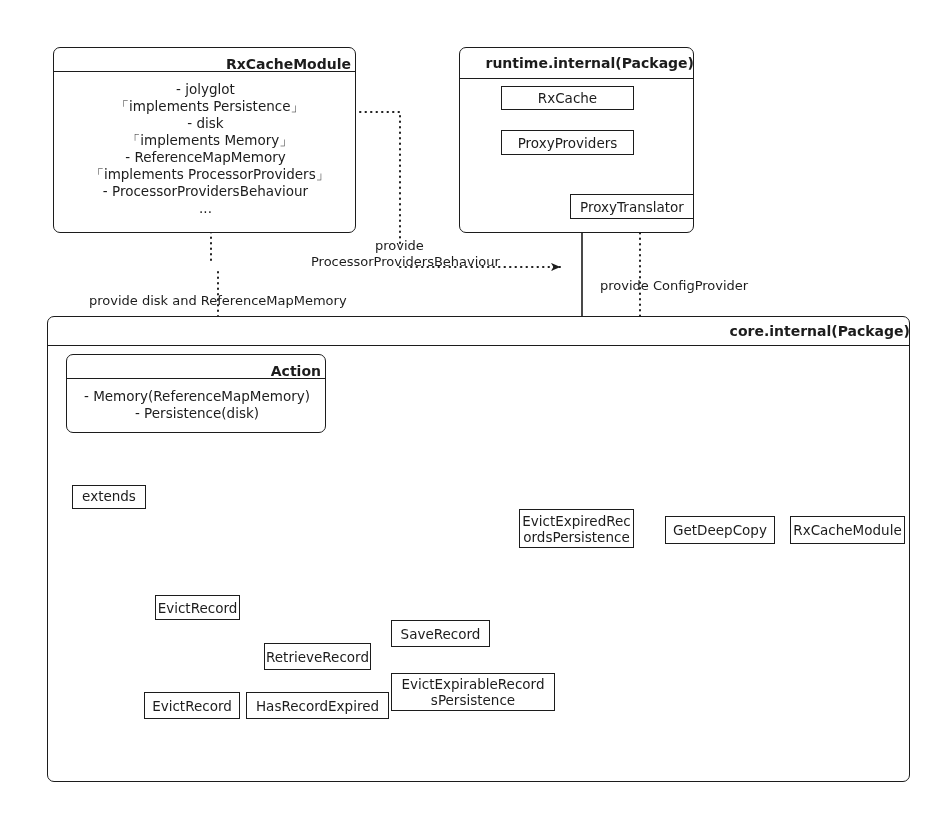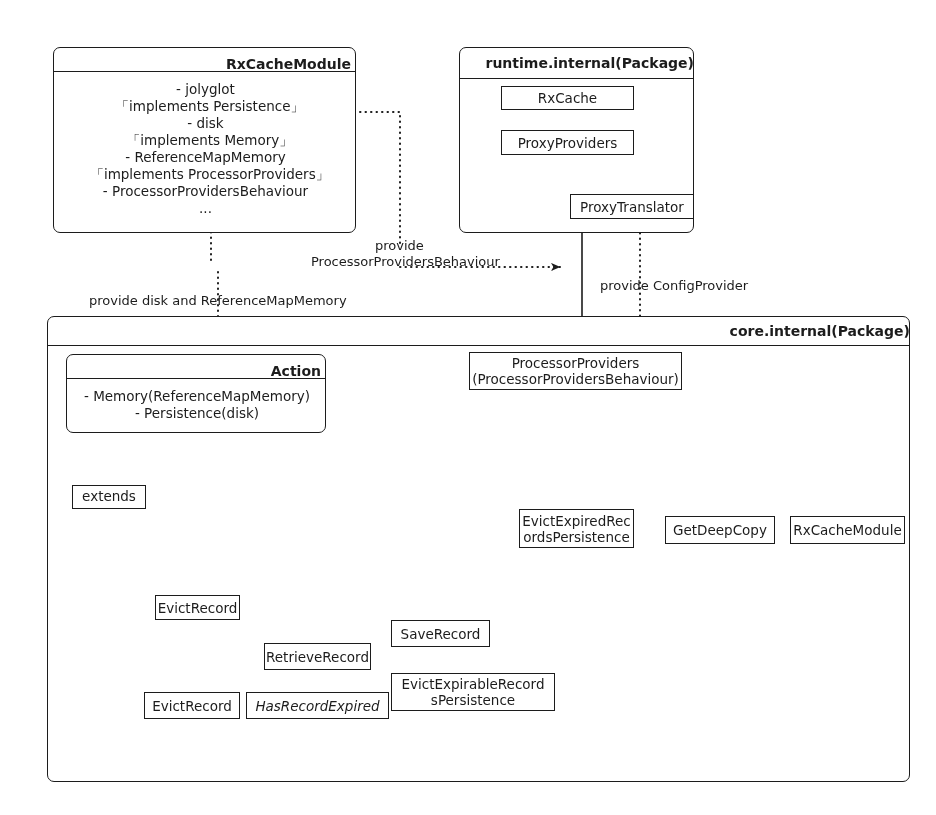--- a/index.html
+++ b/index.html
@@ -227,24 +227,20 @@
   <div class="pkg" style="left:47px; top:316px; width:863px; height:466px;"></div>
   <div class="pkg-rule" style="left:47px; top:345px; width:863px;"></div>
   <div class="pkg-title" style="left:47px; top:323px; width:863px;">core.internal(Package)</div>
 
   <div class="classifier" style="left:66px; top:354px; width:260px; height:79px;">
     <div class="cls-title">Action</div>
     <div class="cls-body">- Memory(ReferenceMapMemory)
 - Persistence(disk)</div>
   </div>
 
-  <div class="nodebox" style="left:469px; top:352px; width:213px; height:38px; white-space:pre;">
-    <span>ProcessorProviders
-(ProcessorProvidersBehaviour)</span>
-  </div>
 
   <div class="tag-box" style="left:52px; top:485px; width:74px; height:24px;">
     <span>extends</span>
   </div>
 
 
   <div class="nodebox" style="left:519px; top:509px; width:115px; height:39px; white-space:pre;">
     <span>EvictExpiredRec
 ordsPersistence</span>
   </div>
@@ -266,21 +262,21 @@
   </div>
 
   <div class="nodebox" style="left:264px; top:643px; width:107px; height:27px;">
     <span>RetrieveRecord</span>
   </div>
 
   <div class="nodebox" style="left:144px; top:692px; width:96px; height:27px;">
     <span>EvictRecord</span>
   </div>
 
-  <div class="nodebox" style="left:246px; top:692px; width:143px; height:27px;font-style:italic;">
+  <div class="nodebox" style="left:246px; top:692px; width:143px; height:27px;">
     <span>HasRecordExpired</span>
   </div>
 
   <div class="nodebox" style="left:391px; top:673px; width:164px; height:38px; white-space:pre;">
     <span>EvictExpirableRecord
 sPersistence</span>
   </div>
 
 </div>
 

